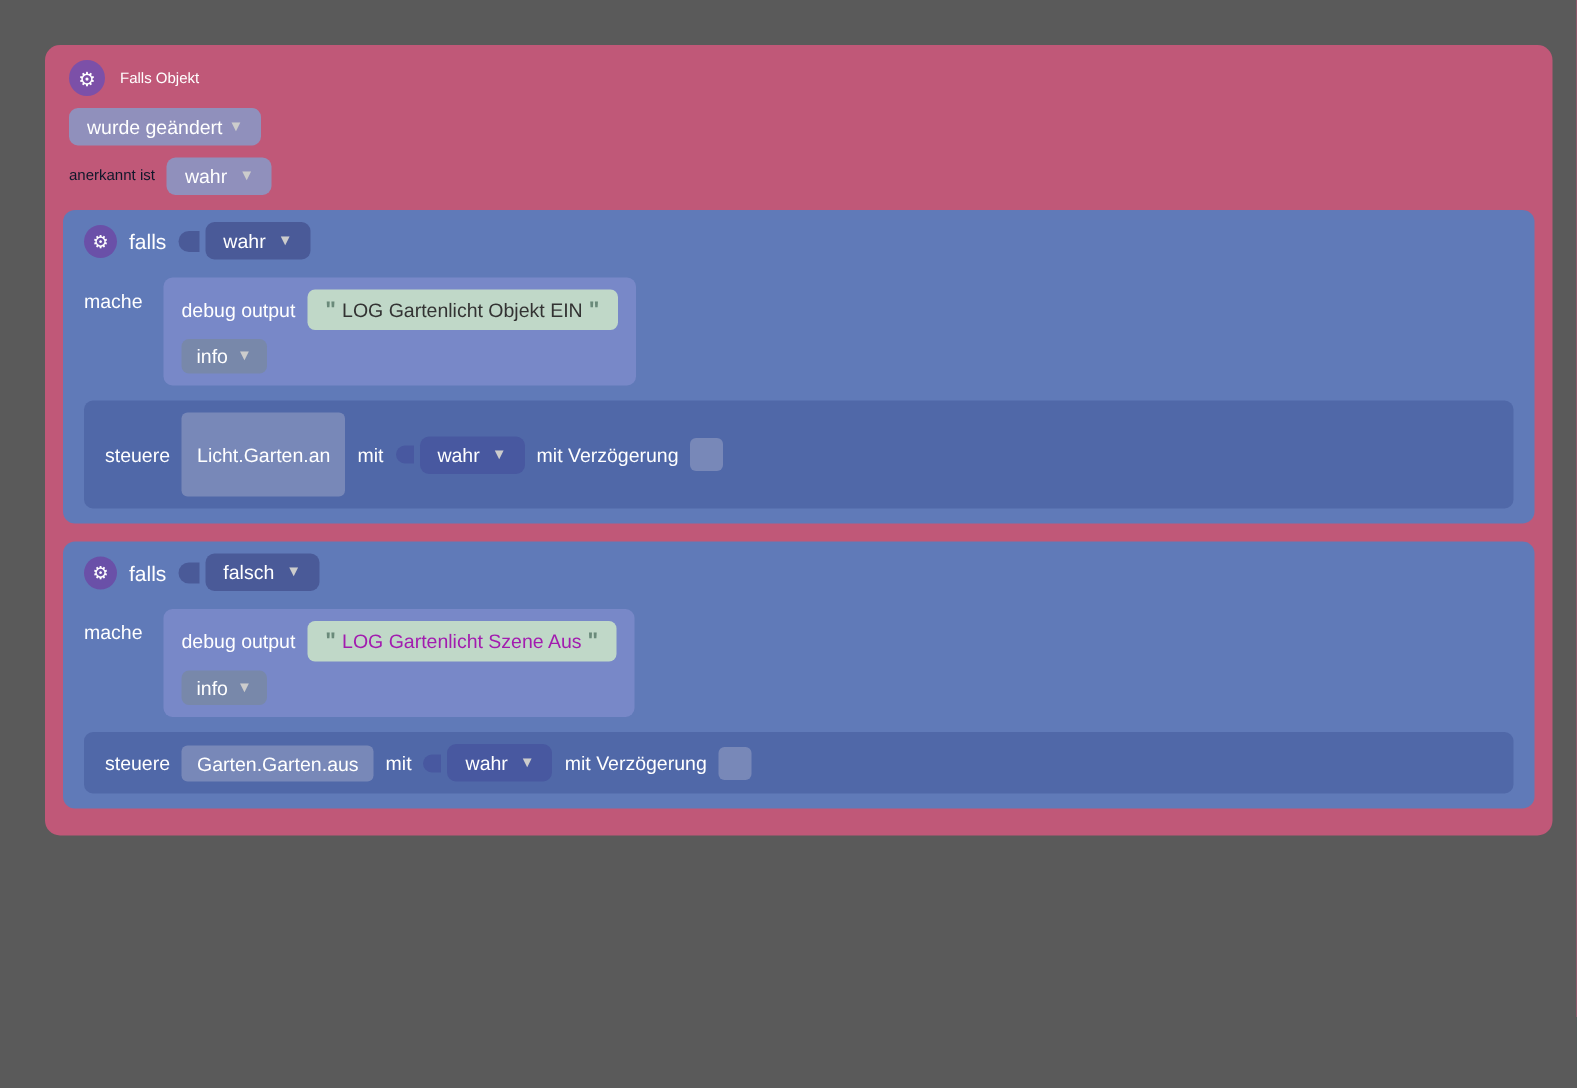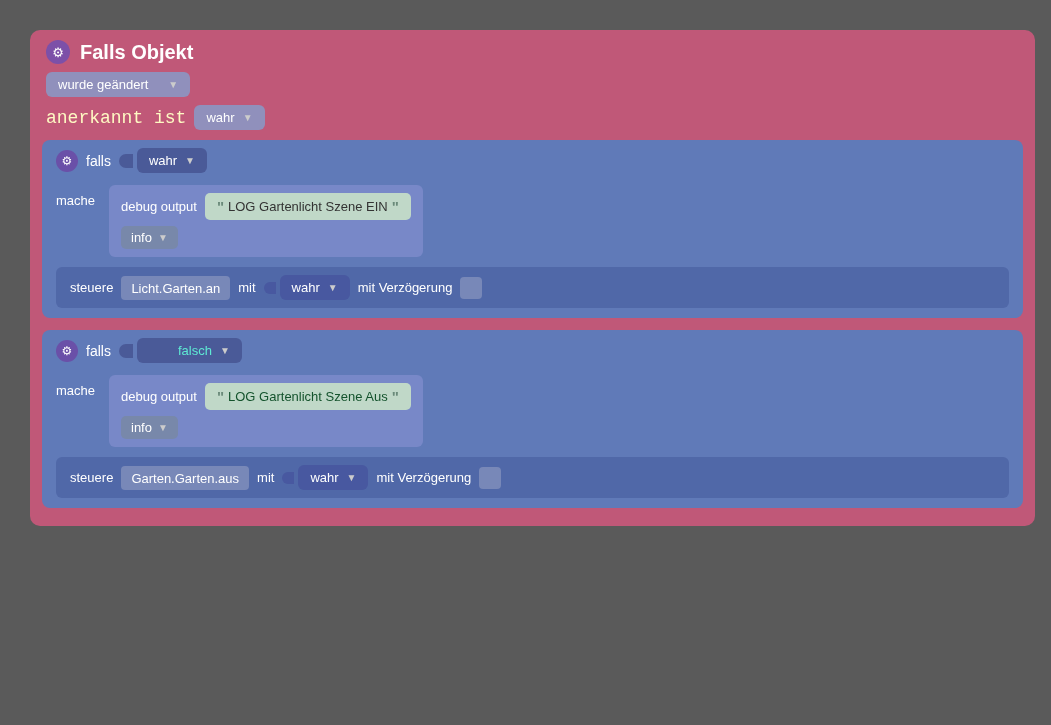--- a/index.html
+++ b/index.html
@@ -33,32 +33,32 @@
     <span style="color:white; font-size:14px;">Objekt ID</span>
     <span style="background:white; color:#333; border-radius:4px; padding:4px 12px; font-size:14px;">Szene_ueber_iobroker</span>
   </div>
 
   <div style="position:absolute; top:30px; left:30px; background:#c05878; border-radius:10px; padding-bottom:18px; width:1005px;">
 
     <div style="display:flex; align-items:center; gap:10px; padding:10px 16px 6px 16px;">
       <div style="width:24px; height:24px; background:#7c50a8; border-radius:50%; display:flex; align-items:center; justify-content:center; color:white; font-size:13px;">
         <span>⚙</span>
       </div>
-      <span style="color:white; font-size:20px; font-weight:700;">Falls Objekt</span>
+      <span style="color:white; font-size:10px; font-weight:400;">Falls Objekt</span>
     </div>
 
     <div style="padding: 2px 16px 4px 16px;">
-      <div style="display:inline-flex; align-items:center; gap:20px; background:#9090bc; border-radius:6px; padding:5px 12px;">
+      <div style="display:inline-flex; align-items:center; gap:4px; background:#9090bc; border-radius:6px; padding:5px 12px;">
         <span style="color:white; font-size:13px;">wurde geändert</span>
         <span style="color:#ccc; font-size:10px;">▼</span>
       </div>
     </div>
 
     <div style="display:flex; align-items:center; gap:8px; padding:4px 16px 10px 16px;">
-      <span style="color:#fef9c3; font-size:18px;font-family:Liberation Mono, monospace;">anerkannt ist</span>
+      <span style="color:#0f172a; font-size:10px;">anerkannt ist</span>
       <div style="display:inline-flex; align-items:center; gap:8px; background:#9090bc; border-radius:6px; padding:5px 12px;">
         <span style="color:white; font-size:13px;">wahr</span>
         <span style="color:#ccc; font-size:10px;">▼</span>
       </div>
     </div>
 
     <div style="margin: 0 12px; display:flex; flex-direction:column; gap:12px;">
 
       <div style="background:#607ab8; border-radius:8px; padding-bottom:10px;">
 
@@ -77,35 +77,35 @@
 
         <div style="display:flex; align-items:flex-start; gap:8px; padding:4px 14px;">
           <span style="color:white; font-size:13px; padding-top:8px; min-width:45px;">mache</span>
 
           <div style="background:#7888c8; border-radius:6px; padding:8px 12px; display:flex; flex-direction:column; gap:6px;">
             <div style="display:flex; align-items:center; gap:8px;">
               <span style="color:white; font-size:13px;">debug output</span>
 
               <div style="display:inline-flex; align-items:center; gap:4px; background:#c0d8c8; border-radius:5px; padding:5px 12px;">
                 <span style="color:#6a8a7a; font-size:15px; font-weight:bold;">"</span>
-                <span style="color:#333; font-size:13px;">LOG Gartenlicht Szene EIN</span>
+                <span style="color:#333; font-size:13px;">LOG Gartenlicht Objekt EIN</span>
                 <span style="color:#6a8a7a; font-size:15px; font-weight:bold;">"</span>
               </div>
             </div>
 
             <div style="display:inline-flex; align-items:center; gap:6px; background:#7888aa; border-radius:5px; padding:4px 10px; width:fit-content;">
               <span style="color:white; font-size:13px;">info</span>
               <span style="color:#ccc; font-size:10px;">▼</span>
             </div>
           </div>
         </div>
 
         <div style="display:flex; align-items:center; gap:8px; background:#5068a8; border-radius:6px; padding:8px 14px; margin:6px 14px 0 14px;">
           <span style="color:white; font-size:13px;">steuere</span>
-          <div style="background:#7888b8; border-radius:4px; padding:4px 10px;">
+          <div style="background:#7888b8; border-radius:4px; padding:20px 10px;">
             <span style="color:white; font-size:13px;">Licht.Garten.an</span>
           </div>
           <span style="color:white; font-size:13px;">mit</span>
 
           <div style="display:inline-block; width:12px; height:12px; background:#4858a0; border-radius:50% 0 0 50%; margin-right:-4px;"></div>
           <div style="display:inline-flex; align-items:center; gap:8px; background:#4858a0; border-radius:6px; padding:5px 12px;">
             <span style="color:white; font-size:13px;">wahr</span>
             <span style="color:#ccc; font-size:10px;">▼</span>
           </div>
           <span style="color:white; font-size:13px;">mit Verzögerung</span>
@@ -116,35 +116,35 @@
       <div style="background:#607ab8; border-radius:8px; padding-bottom:10px;">
 
         <div style="display:flex; align-items:center; gap:8px; padding:8px 14px;">
           <div style="width:22px; height:22px; background:#6a50a8; border-radius:50%; display:flex; align-items:center; justify-content:center; color:white; font-size:12px;">
             <span>⚙</span>
           </div>
           <span style="color:white; font-size:14px;">falls</span>
 
           <div style="display:inline-block; width:14px; height:14px; background:#4a5a98; border-radius:50% 0 0 50%; margin-right:-4px;"></div>
           <div style="display:inline-flex; align-items:center; gap:8px; background:#4a5a98; border-radius:6px; padding:5px 12px;">
-            <span style="color:#5eead4; font-size:13px;margin-left:29px;">falsch</span>
+            <span style="color:#ffffff; font-size:13px;">falsch</span>
             <span style="color:#ccc; font-size:10px;">▼</span>
           </div>
         </div>
 
         <div style="display:flex; align-items:flex-start; gap:8px; padding:4px 14px;">
           <span style="color:white; font-size:13px; padding-top:8px; min-width:45px;">mache</span>
 
           <div style="background:#7888c8; border-radius:6px; padding:8px 12px; display:flex; flex-direction:column; gap:6px;">
             <div style="display:flex; align-items:center; gap:8px;">
               <span style="color:white; font-size:13px;">debug output</span>
 
               <div style="display:inline-flex; align-items:center; gap:4px; background:#c0d8c8; border-radius:5px; padding:5px 12px;">
                 <span style="color:#6a8a7a; font-size:15px; font-weight:bold;">"</span>
-                <span style="color:#14532d; font-size:13px;">LOG Gartenlicht Szene Aus</span>
+                <span style="color:#a21caf; font-size:13px;">LOG Gartenlicht Szene Aus</span>
                 <span style="color:#6a8a7a; font-size:15px; font-weight:bold;">"</span>
               </div>
             </div>
 
             <div style="display:inline-flex; align-items:center; gap:6px; background:#7888aa; border-radius:5px; padding:4px 10px; width:fit-content;">
               <span style="color:white; font-size:13px;">info</span>
               <span style="color:#ccc; font-size:10px;">▼</span>
             </div>
           </div>
         </div>

